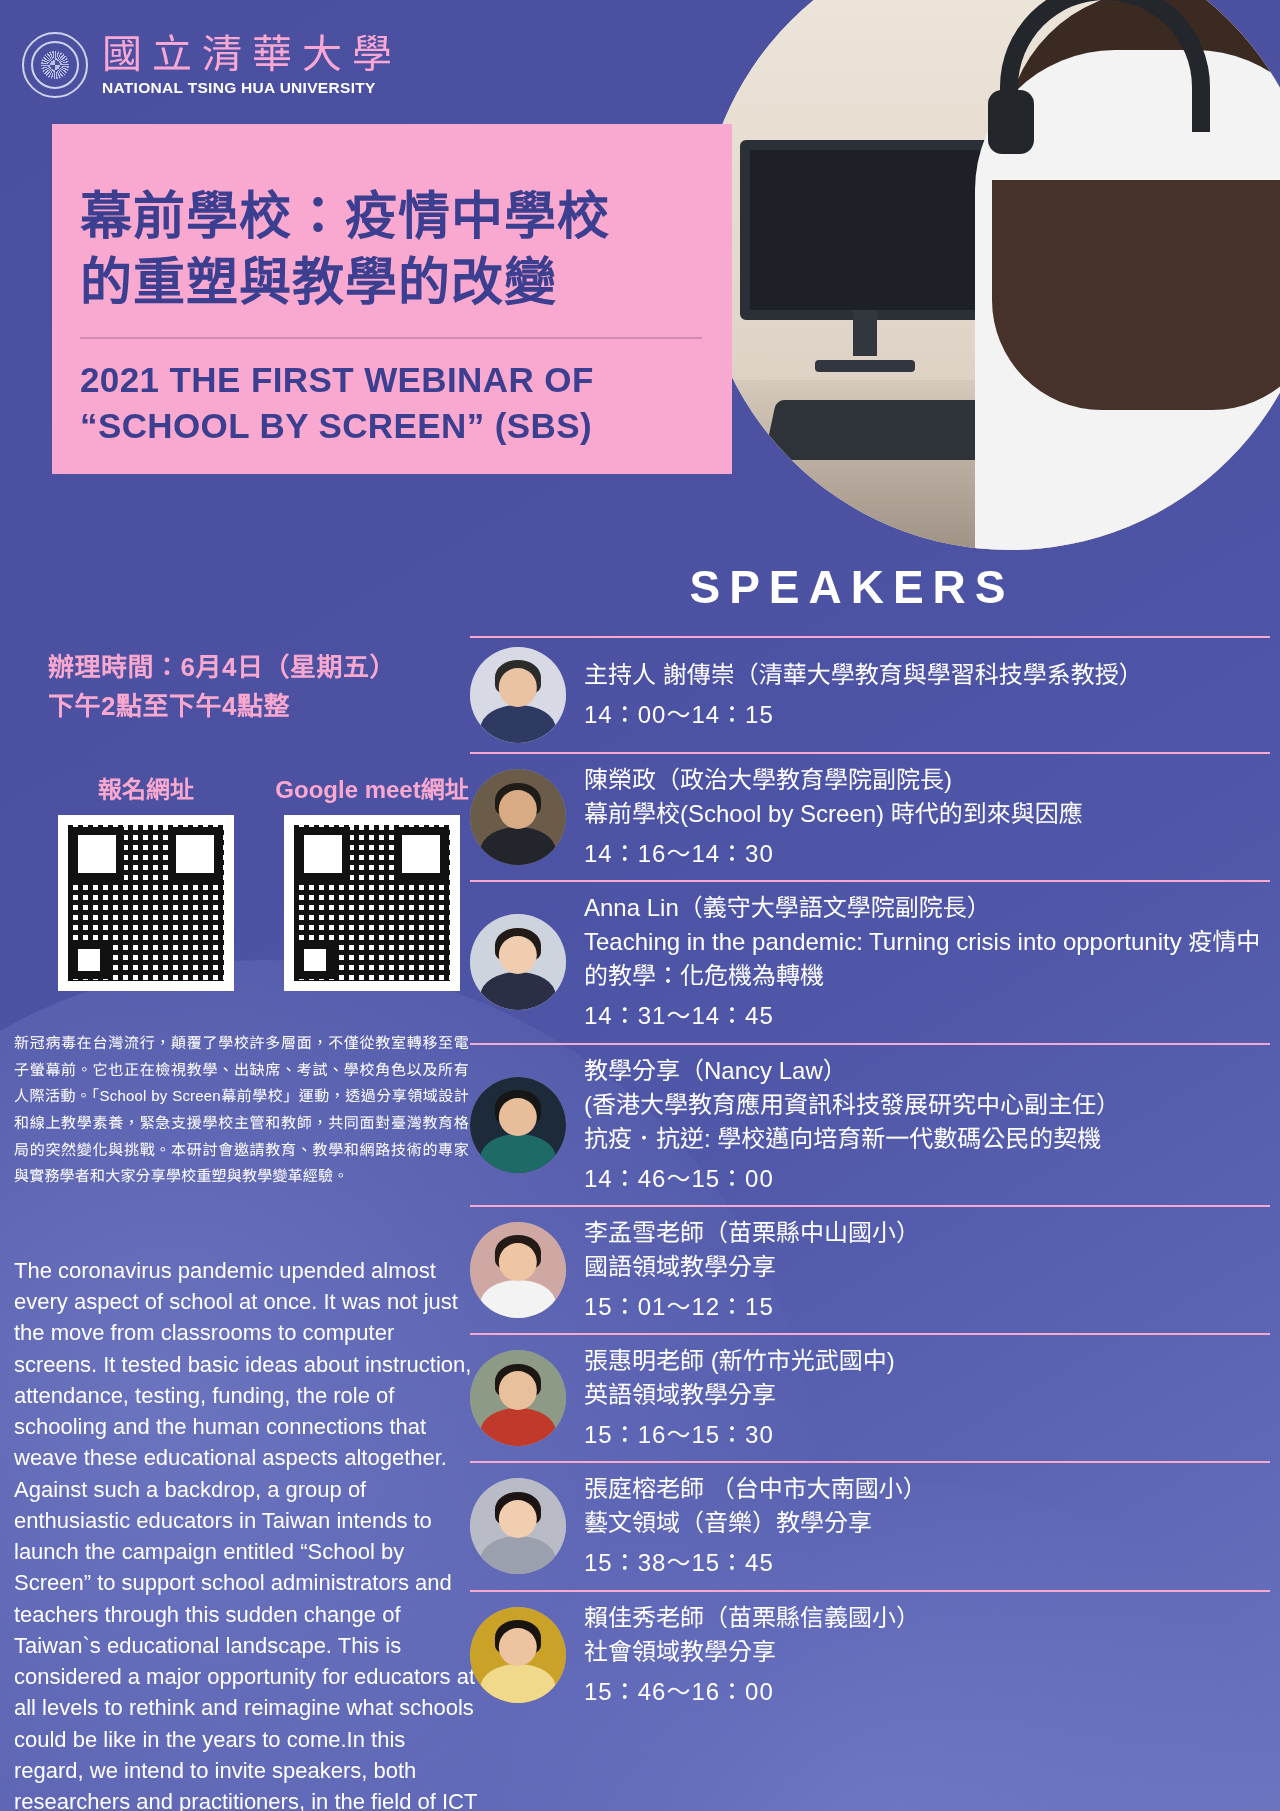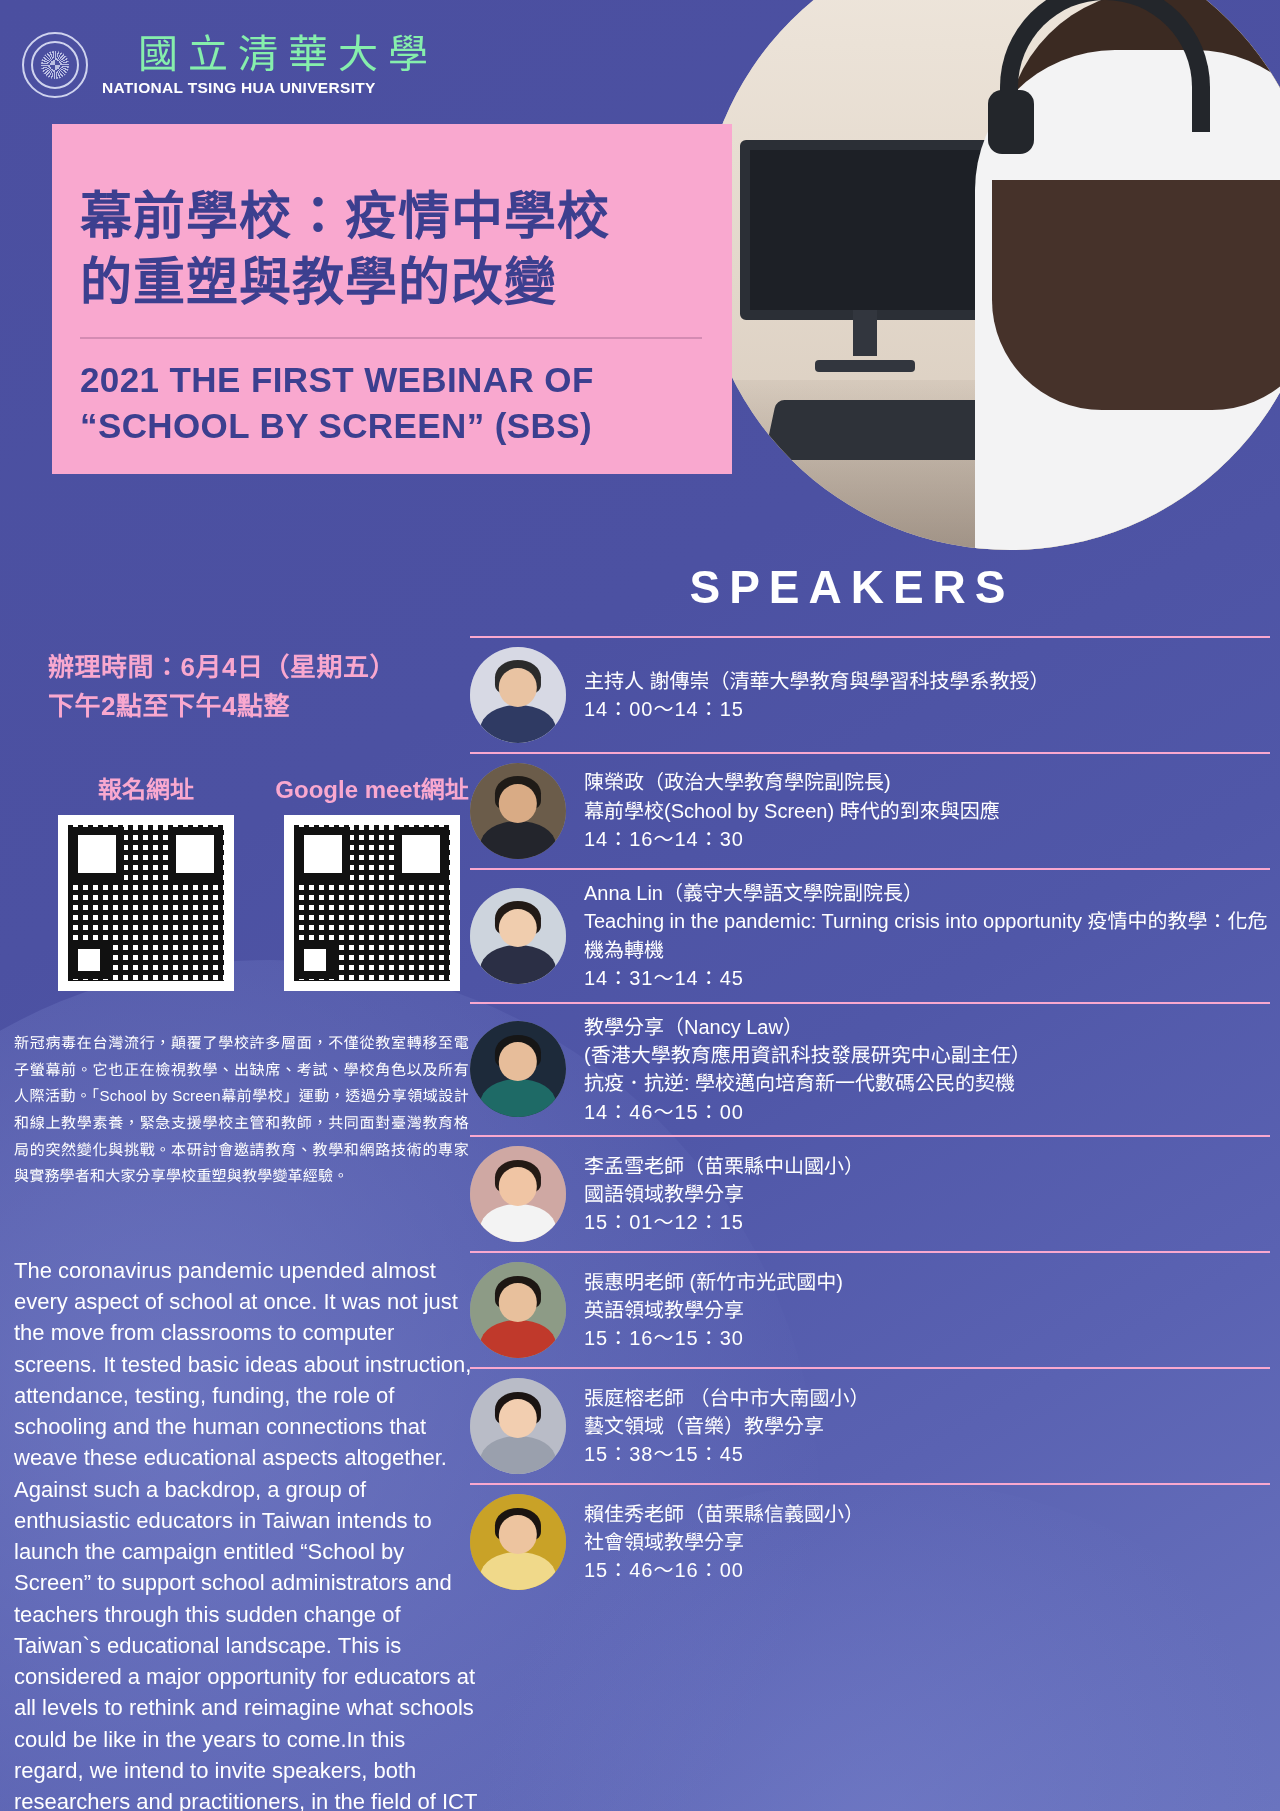--- a/index.html
+++ b/index.html
@@ -89,22 +89,22 @@
   .logo-seal::before{
     content:""; position:absolute; inset:7px; border-radius:50%; border:2px solid #cfd3ee;
   }
   .logo-seal::after{
     content:""; position:absolute; inset:17px; border-radius:50%;
     background:
       repeating-conic-gradient(from 0deg, #cfd3ee 0deg 6deg, transparent 6deg 12deg);
     opacity:.85;
   }
   .logo-text-cn {
-    color:#86efac; font-size:40px; letter-spacing:10px; font-weight:400;
-    font-family:"DejaVu Serif", serif; line-height:1.05;margin-left:36px;
+    color:#f9a8d4; font-size:40px; letter-spacing:10px; font-weight:400;
+    font-family:"DejaVu Serif", serif; line-height:1.05;
   }
   .logo-text-en { color:#fff; font-size:15.5px; font-weight:bold; letter-spacing:.3px; margin-top:4px; }
 
   
   .title-box {
     position:absolute; left:52px; top:124px; width:680px; padding:26px 30px 26px 28px;
     background:#f9a8cf;
   }
   .title-cn {
     color:#3c3f8f; font-size:52px; font-weight:bold; line-height:1.26; letter-spacing:1px;
@@ -177,23 +177,23 @@
     width:40%; height:40%; border-radius:50%; background:#e8c6a8;
   }
   .av-body {
     position:absolute; left:50%; bottom:-8%; transform:translateX(-50%);
     width:78%; height:48%; border-radius:50% 50% 0 0;
   }
   .av-hair {
     position:absolute; left:50%; top:14%; transform:translateX(-50%);
     width:48%; height:36%; border-radius:50% 50% 30% 30%;
   }
-  .sp-text { color:#ffffff; font-size:20px; line-height:1.42; }
+  .sp-text { color:#ffffff; font-size:24px; line-height:1.42; }
   .sp-text .l { display:block; }
-  .sp-time { letter-spacing:1px; }
+  .sp-time { letter-spacing:1px;margin-top:6px; }
 </style>
 </head>
 <body>
 
 <div class="bg-base"></div>
 <div class="bg-blob"></div>
 <div class="bg-blob2"></div>
 
 <div class="photo-circle">
   <div class="photo-inner">

